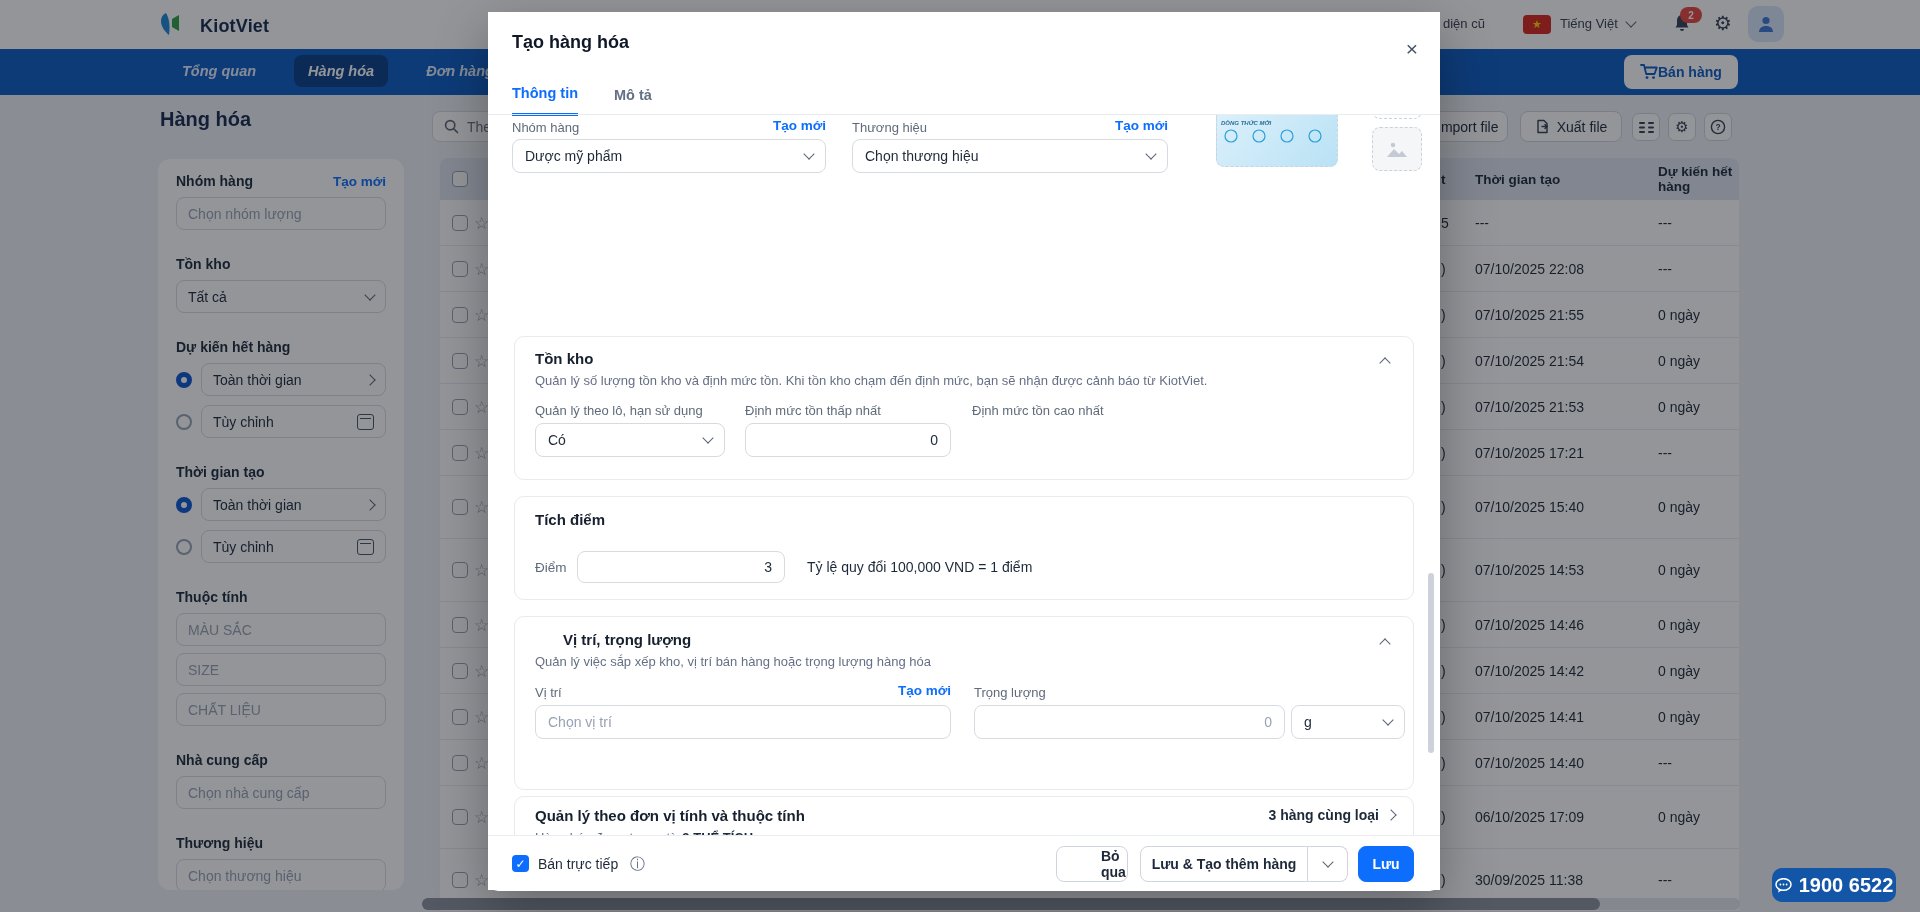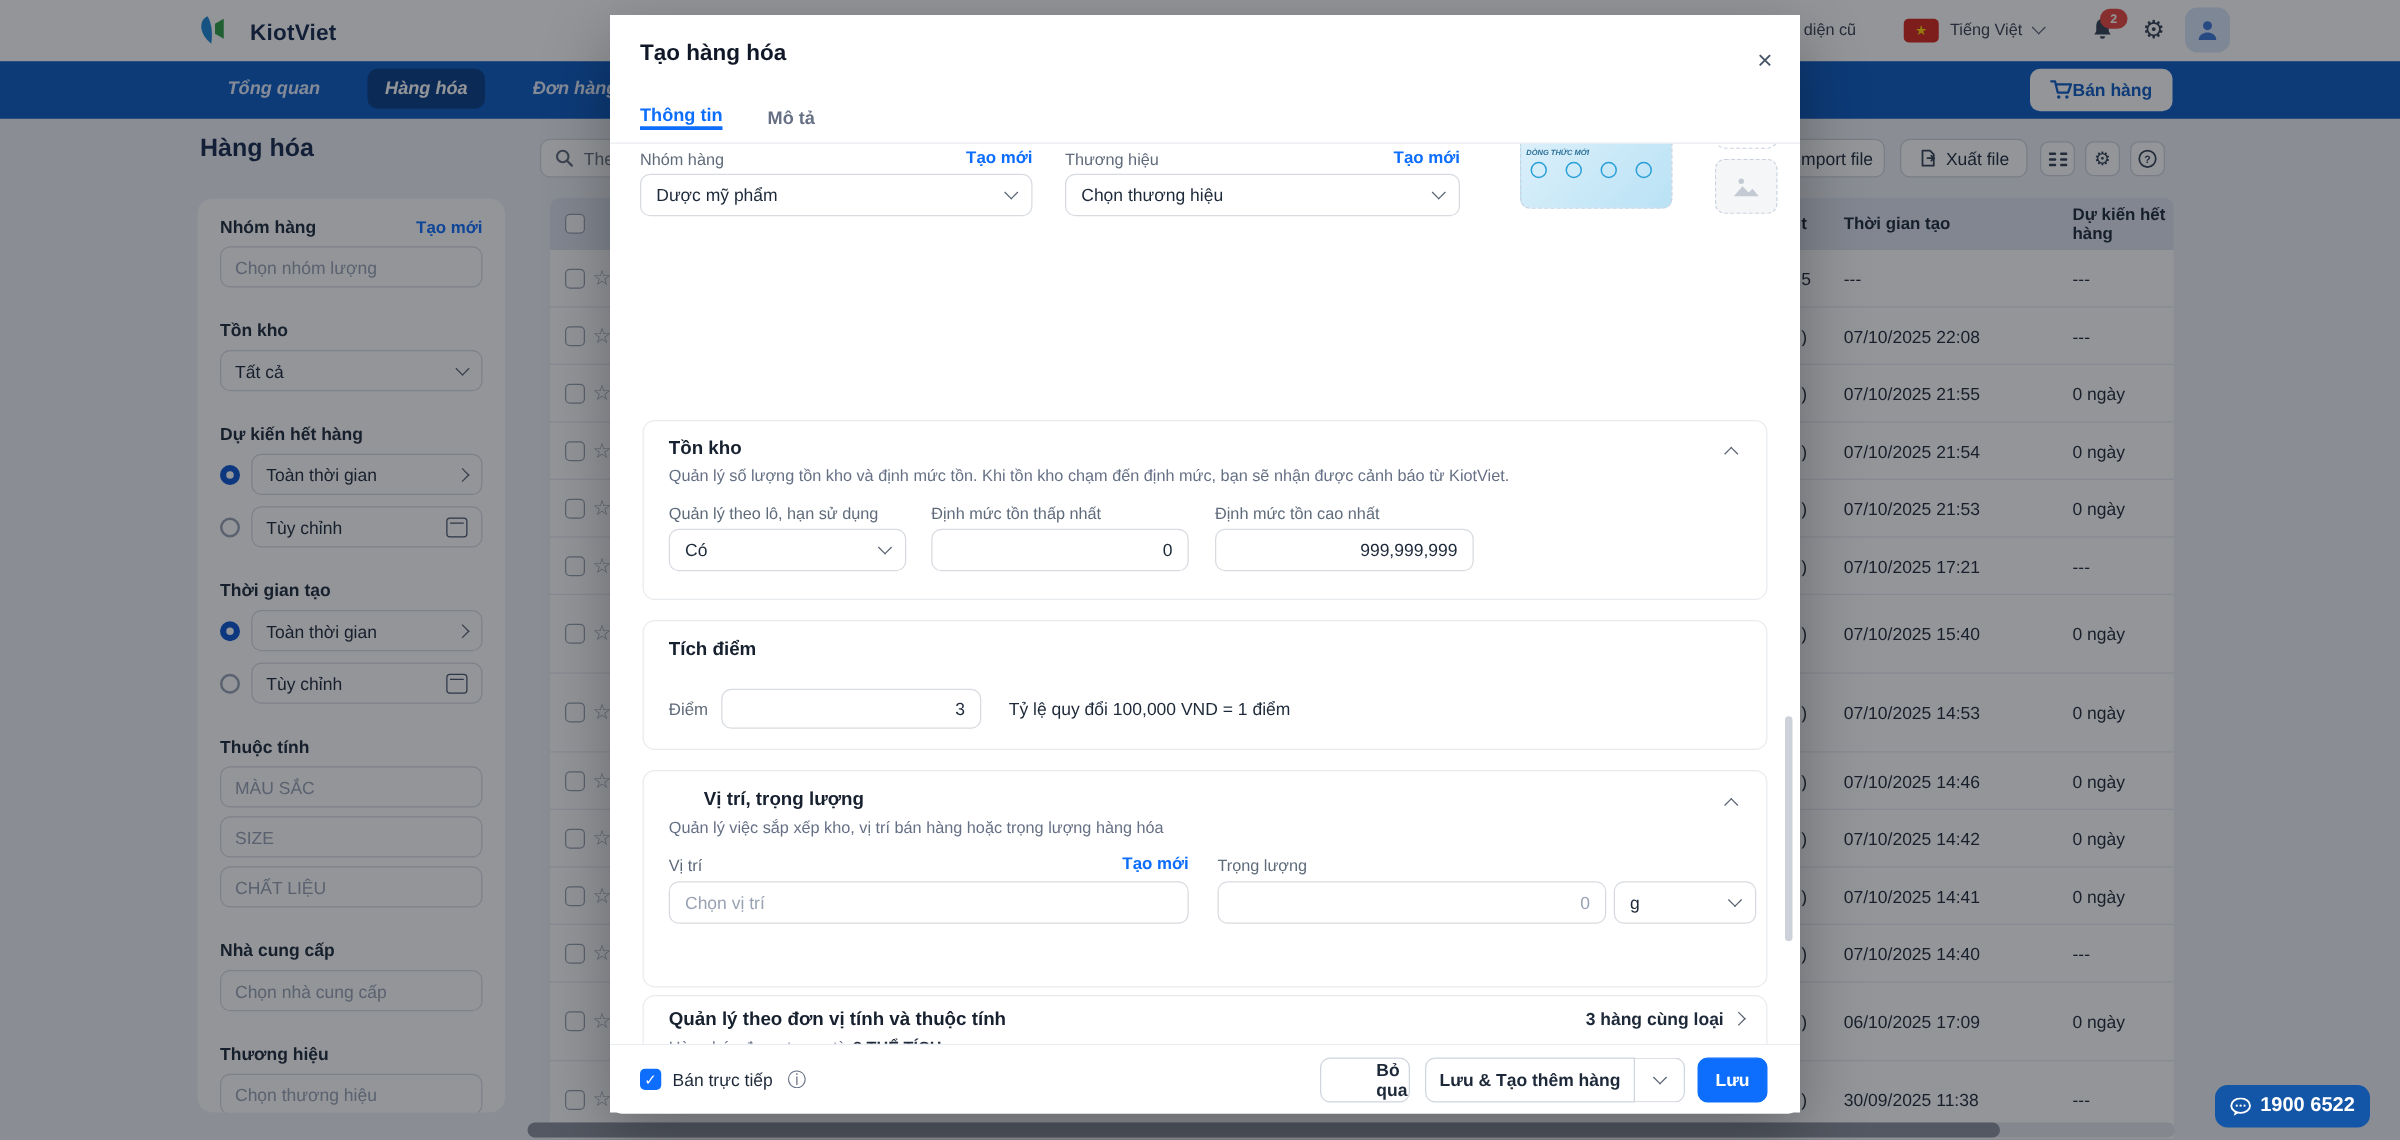--- a/index.html
+++ b/index.html
@@ -53,36 +53,36 @@
   .star{color:#9aa4b2;font-size:17px;}
   .frag{left:1001px;width:26px;overflow:hidden;}
   .col-created{left:1035px;} .col-expiry{left:1218px;}
   
   .tool-btn{background:#fff;border:1px solid #d0d5dd;border-radius:8px;height:31px;display:flex;align-items:center;font-size:14px;color:#1d2939;box-sizing:border-box;}
   .icon-btn{width:28px;height:28px;border:1px solid #d0d5dd;border-radius:7px;background:#fff;display:flex;align-items:center;justify-content:center;box-sizing:border-box;}
   
   .overlay{left:0;top:0;width:1920px;height:912px;background:rgba(16,20,28,.45);z-index:10;}
   .modal{left:488px;top:12px;width:952px;height:878px;background:#fff;border-radius:0;z-index:20;box-shadow:0 18px 50px rgba(0,0,0,.3);}
   .modal-title{font-size:18px;font-weight:700;color:#101828;}
-  .tab{font-size:14.5px;font-weight:600;color:#667085;padding-bottom:0;}
+  .tab{font-size:14.5px;font-weight:600;color:#667085;padding-bottom:12px;}
   .tab.active{color:#0d6efd;border-bottom:3px solid #0d6efd;}
   .modal-body{left:0;top:103px;width:952px;height:720px;overflow:hidden;}
   .card{position:absolute;left:26px;width:900px;border:1px solid #e8ebee;border-radius:10px;background:#fff;box-sizing:border-box;}
   .card-title{font-size:15px;font-weight:700;color:#16202e;}
   .card-sub{font-size:13px;color:#667085;}
   .minput{position:absolute;background:#fff;border:1px solid #d7dbe0;border-radius:8px;height:34px;display:flex;align-items:center;padding:0 12px;font-size:14px;box-sizing:border-box;}
   .minput.num{justify-content:flex-end;}
   .dashed{border:1.5px dashed #c9d2dd;border-radius:8px;box-sizing:border-box;}
   .toggle{width:36px;height:20px;border-radius:10px;background:#0d6efd;position:relative;}
   .toggle:after{content:"";position:absolute;right:2px;top:2px;width:16px;height:16px;border-radius:50%;background:#fff;}
   .ckbox{width:17px;height:17px;border-radius:4px;background:#0d6efd;color:#fff;font-size:12px;font-weight:700;display:flex;align-items:center;justify-content:center;}
   .btn{border:1px solid #d0d5dd;border-radius:8px;background:#fff;height:36px;display:flex;align-items:center;justify-content:center;font-size:14px;font-weight:600;color:#1d2939;box-sizing:border-box;}
   .btn.primary{background:#0d6efd;border-color:#0d6efd;color:#fff;}
   
-  .chat{left:1772px;top:868px;width:124px;height:34px;background:#1355a6;border-radius:10px;display:flex;align-items:center;justify-content:center;gap:7px;color:#fff;font-size:16px;font-weight:700;z-index:30;}
+  .chat{left:1772px;top:868px;width:124px;height:34px;background:#1355a6;border-radius:10px;display:flex;align-items:center;justify-content:center;gap:7px;color:#fff;font-size:20px;font-weight:700;z-index:30;}
   
   .hscroll-track{left:422px;top:898px;width:1318px;height:12px;border-radius:6px;background:#e3e6ec;z-index:1;}
   .hscroll-thumb{left:422px;top:898px;width:1178px;height:12px;border-radius:6px;background:#8b919c;z-index:2;}
   .vscroll-thumb{position:absolute;left:940px;top:458px;width:6px;height:180px;border-radius:3px;background:#cdd2da;}
 </style>
 </head>
 <body>
 
 <div class="abs top-header">
   <div class="abs flex" style="left:157px;top:11px;gap:17px;">
@@ -419,23 +419,20 @@
       <span class="abs card-sub" style="left:20px;top:36px;">Quản lý số lượng tồn kho và định mức tồn. Khi tồn kho chạm đến định mức, bạn sẽ nhận được cảnh báo từ KiotViet.</span>
       <span class="abs flabel" style="left:20px;top:66px;">Quản lý theo lô, hạn sử dụng</span>
       <span class="abs flabel" style="left:230px;top:66px;">Định mức tồn thấp nhất</span>
       <span class="abs flabel" style="left:457px;top:66px;">Định mức tồn cao nhất</span>
       <div class="abs minput" style="left:20px;top:86px;width:190px;justify-content:space-between;">
         <span class="val">Có</span>
         <span class="chev down"></span>
       </div>
       <div class="abs minput num" style="left:230px;top:86px;width:206px;">
           <span class="val">0</span>
-        </div>
-      <div class="abs minput num" style="left:457px;top:86px;width:207px;">
-          <span class="val">999,999,999</span>
         </div>
     </div>
 
     <div class="card" style="top:381px;height:104px;">
       <span class="abs card-title" style="left:20px;top:14px;">Tích điểm</span>
       <span class="abs toggle" style="right:16px;top:12px;"></span>
       <span class="abs flabel" style="left:20px;top:63px;font-size:13.5px;">Điểm</span>
       <div class="abs minput num" style="left:62px;top:54px;width:208px;height:32px;">
           <span class="val">3</span>
         </div>

